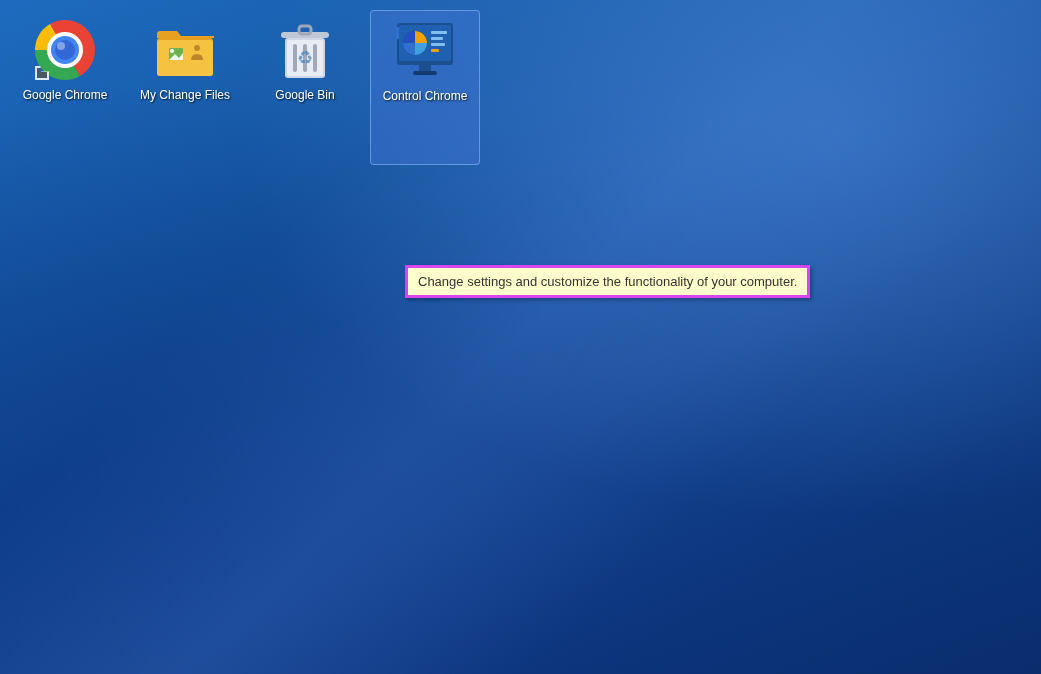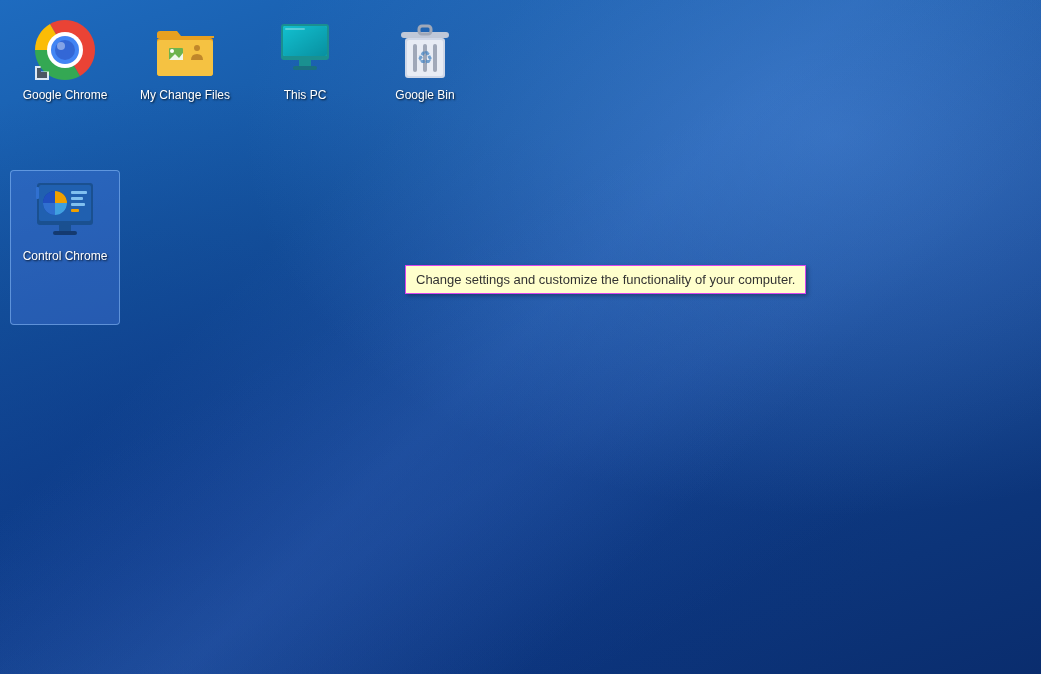--- a/index.html
+++ b/index.html
@@ -135,21 +135,21 @@
     .network-icon-svg {
       width: 64px;
       height: 64px;
     }
 
     .tooltip {
       position: absolute;
       top: 265px;
       left: 405px;
       background: #ffffcc;
-      border: 1px solid #d946ef;
+      border: 3px solid #d946ef;
       padding: 6px 10px;
       font-size: 13px;
       color: #333;
       white-space: nowrap;
       box-shadow: 2px 2px 4px rgba(0,0,0,0.3);
       z-index: 100;
     }
   </style>
 </head>
 <body>
@@ -195,43 +195,20 @@
         <polygon points="16,42 22,36 26,40 30,35 30,42" fill="white" opacity="0.9"></polygon>
 
         <circle cx="44" cy="33" r="5" fill="#f5c242"></circle>
         <circle cx="44" cy="30" r="3" fill="#c0872a"></circle>
         <path d="M38 42 Q38 36 44 36 Q50 36 50 42" fill="#c0872a"></path>
       </svg>
     </div>
     <span class="icon-label">My Change Files</span>
   </div>
 
-  <div class="desktop-icon">
-    <div class="icon-img">
-      <svg class="pc-icon-svg" viewBox="0 0 64 64">
-
-        <rect x="8" y="6" width="48" height="36" rx="3" fill="#1a9090"></rect>
-        <rect x="10" y="8" width="44" height="30" rx="2" fill="#0dd8d8"></rect>
-        <rect x="10" y="8" width="44" height="30" rx="2" fill="url(#screen-grad)"></rect>
-        <defs>
-          <linearGradient id="screen-grad" x1="0" y1="0" x2="1" y2="1">
-            <stop offset="0%" stop-color="#12c0d0"></stop>
-            <stop offset="100%" stop-color="#0890a0"></stop>
-          </linearGradient>
-        </defs>
-
-        <rect x="26" y="42" width="12" height="6" fill="#1a9090"></rect>
-
-        <rect x="20" y="48" width="24" height="4" rx="2" fill="#1a7080"></rect>
-
-        <rect x="12" y="10" width="20" height="2" rx="1" fill="rgba(255,255,255,0.3)"></rect>
-      </svg>
-    </div>
-    <span class="icon-label">This PC</span>
-  </div>
 
   <div class="desktop-icon">
     <div class="icon-img">
       <svg class="recycle-icon-svg" viewBox="0 0 64 64">
 
         <rect x="12" y="20" width="40" height="40" rx="3" fill="#d0d8e8"></rect>
         <rect x="14" y="22" width="36" height="36" rx="2" fill="#e8ecf4"></rect>
 
         <rect x="20" y="26" width="4" height="28" rx="2" fill="#a0a8b8"></rect>
         <rect x="30" y="26" width="4" height="28" rx="2" fill="#a0a8b8"></rect>

